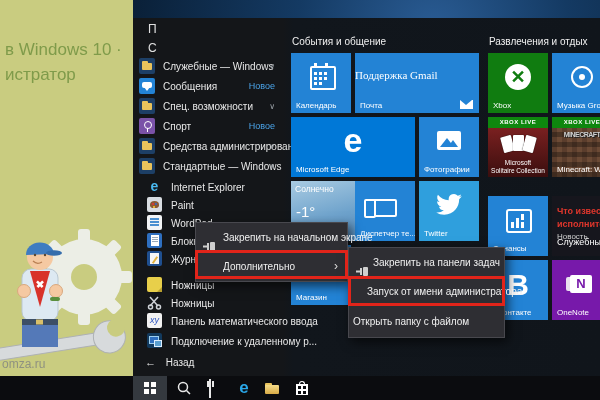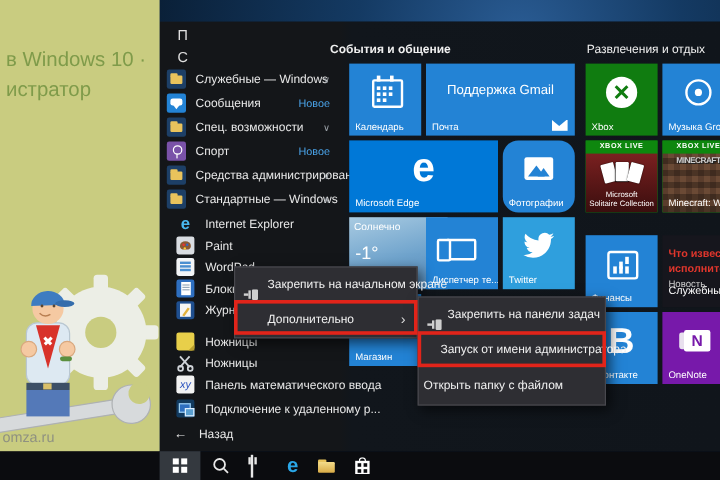--- a/index.html
+++ b/index.html
@@ -63,21 +63,21 @@
   .ghdr{position:absolute;font-size:10px;color:#f0f0f0;white-space:nowrap;}
   .tile{position:absolute;width:60px;height:60px;background:#2383d5;overflow:hidden;}
   .tile.wide{width:124px;}
   .tlabel{position:absolute;left:5px;bottom:3px;font-size:8px;color:#fff;white-space:nowrap;}
   .tglyph{position:absolute;left:0;right:0;top:4px;text-align:center;font-size:34px;font-weight:bold;color:#fff;}
   
   .cal-ico{position:absolute;left:19px;top:13px;width:22px;height:20px;border:2px solid #fff;border-radius:2px;}
   .cal-ico:before{content:"";position:absolute;left:2px;top:-5px;width:3px;height:5px;background:#fff;box-shadow:11px 0 0 #fff;}
   .cal-ico:after{content:"";position:absolute;left:2px;top:4px;width:3px;height:3px;background:#fff;
     box-shadow:5px 0 0 #fff,10px 0 0 #fff,0 5px 0 #fff,5px 5px 0 #fff,10px 5px 0 #fff,0 10px 0 #fff,5px 10px 0 #fff;}
-  .mail-content{position:absolute;left:0;right:0;top:16px;text-align:center;font-size:11px;color:#fff;}
+  .mail-content{position:absolute;left:0;right:0;top:16px;font-size:11px;color:#fff;font-family:Liberation Serif, serif;}
   .env{position:absolute;right:6px;bottom:4px;width:13px;height:9px;background:#fff;}
   .env:before{content:"";position:absolute;left:0;top:0;border-left:6.5px solid transparent;border-right:6.5px solid transparent;border-top:5px solid #2383d5;}
   .photo-ico{position:absolute;left:18px;top:14px;width:24px;height:19px;background:#fff;border-radius:2px;}
   .photo-ico:before{content:"";position:absolute;left:3px;bottom:3px;border-left:7px solid transparent;border-right:7px solid transparent;border-bottom:9px solid #2383d5;}
   .photo-ico:after{content:"";position:absolute;right:3px;bottom:3px;border-left:5px solid transparent;border-right:5px solid transparent;border-bottom:7px solid #2383d5;}
   .weather{background:linear-gradient(165deg,#a9cbe2 0%,#6fa3cc 55%,#4f86b8 100%);}
   .w-cond{position:absolute;left:4px;top:3px;font-size:8.5px;color:#fff;}
   .w-temp{position:absolute;left:5px;top:22px;font-size:15px;color:#fff;}
   .w-hi{position:absolute;right:6px;top:22px;font-size:8px;color:#fff;}
   .w-lo{position:absolute;right:6px;top:32px;font-size:8px;color:#dfe9f2;margin-top:32px;}
@@ -222,37 +222,37 @@
     </div>
     <div class="row sub" style="top:315px;">
       <span class="ico i-rdp"></span>
       <span class="lbl">Подключение к удаленному р...</span>
     </div>
 
     <div class="back-row back-arrow" style="top:338px;">
       <span>Назад</span>
     </div>
 
-    <div class="ghdr" style="left:142px;top:18px;font-weight:bold;">События и общение</div>
+    <div class="ghdr" style="left:159px;top:18px;">События и общение</div>
     <div class="ghdr" style="left:356px;top:18px;">Развлечения и отдых</div>
 
     <div class="tile" style="left:158px;top:35px;">
       <span class="cal-ico"></span>
       <span class="tlabel">Календарь</span>
     </div>
     <div class="tile wide" style="left:222px;top:35px;">
       <span class="mail-content">Поддержка Gmail</span>
       <span class="tlabel">Почта</span>
       <span class="env"></span>
     </div>
     <div class="tile wide" style="left:158px;top:99px;background:#0078d7;">
       <span class="tglyph">e</span>
       <span class="tlabel">Microsoft Edge</span>
     </div>
-    <div class="tile" style="left:286px;top:99px;border-radius:13px;">
+    <div class="tile" style="left:286px;top:99px;">
       <span class="photo-ico"></span>
       <span class="tlabel">Фотографии</span>
     </div>
     <div class="tile weather" style="left:158px;top:163px;padding-left:22px;">
       <span class="w-cond">Солнечно</span>
       <span class="w-temp">-1°</span>
       <span class="w-hi">-1°</span>
       <span class="w-lo">-10°</span>
     </div>
     <div class="tile twitter" style="left:286px;top:163px;">

